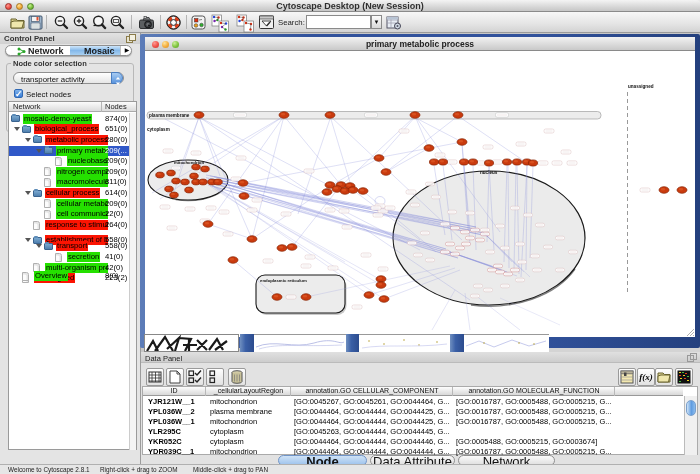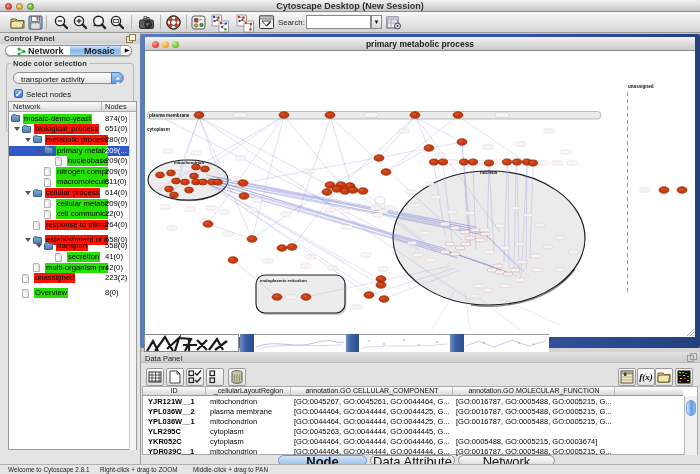--- a/index.html
+++ b/index.html
@@ -306,21 +306,21 @@
       <div class="trow" style="top:149.6px;">
             <span class="file" style="left:24px"></span>
             <span class="lbl grn" style="left:36px;max-width:63px">multi-organism pro</span>
             <span class="cnt" style="">42(0)</span>
           </div>
       <div class="trow" style="top:160.2px;">
             <span class="file" style="left:13px"></span>
             <span class="lbl red" style="left:25px;max-width:74px">unassigned</span>
             <span class="cnt" style="">223(2)</span>
           </div>
-      <div class="trow" style="top:175px;">
+      <div class="trow" style="top:158px;">
             <span class="file" style="left:13px"></span>
             <span class="lbl grn" style="left:25px;max-width:74px">Overview</span>
             <span class="cnt" style="">8(0)</span>
           </div>
       </div>
       <div id="treesb"></div>
     </div>
   </div>
 
   <div id="mdi" class="abs">

